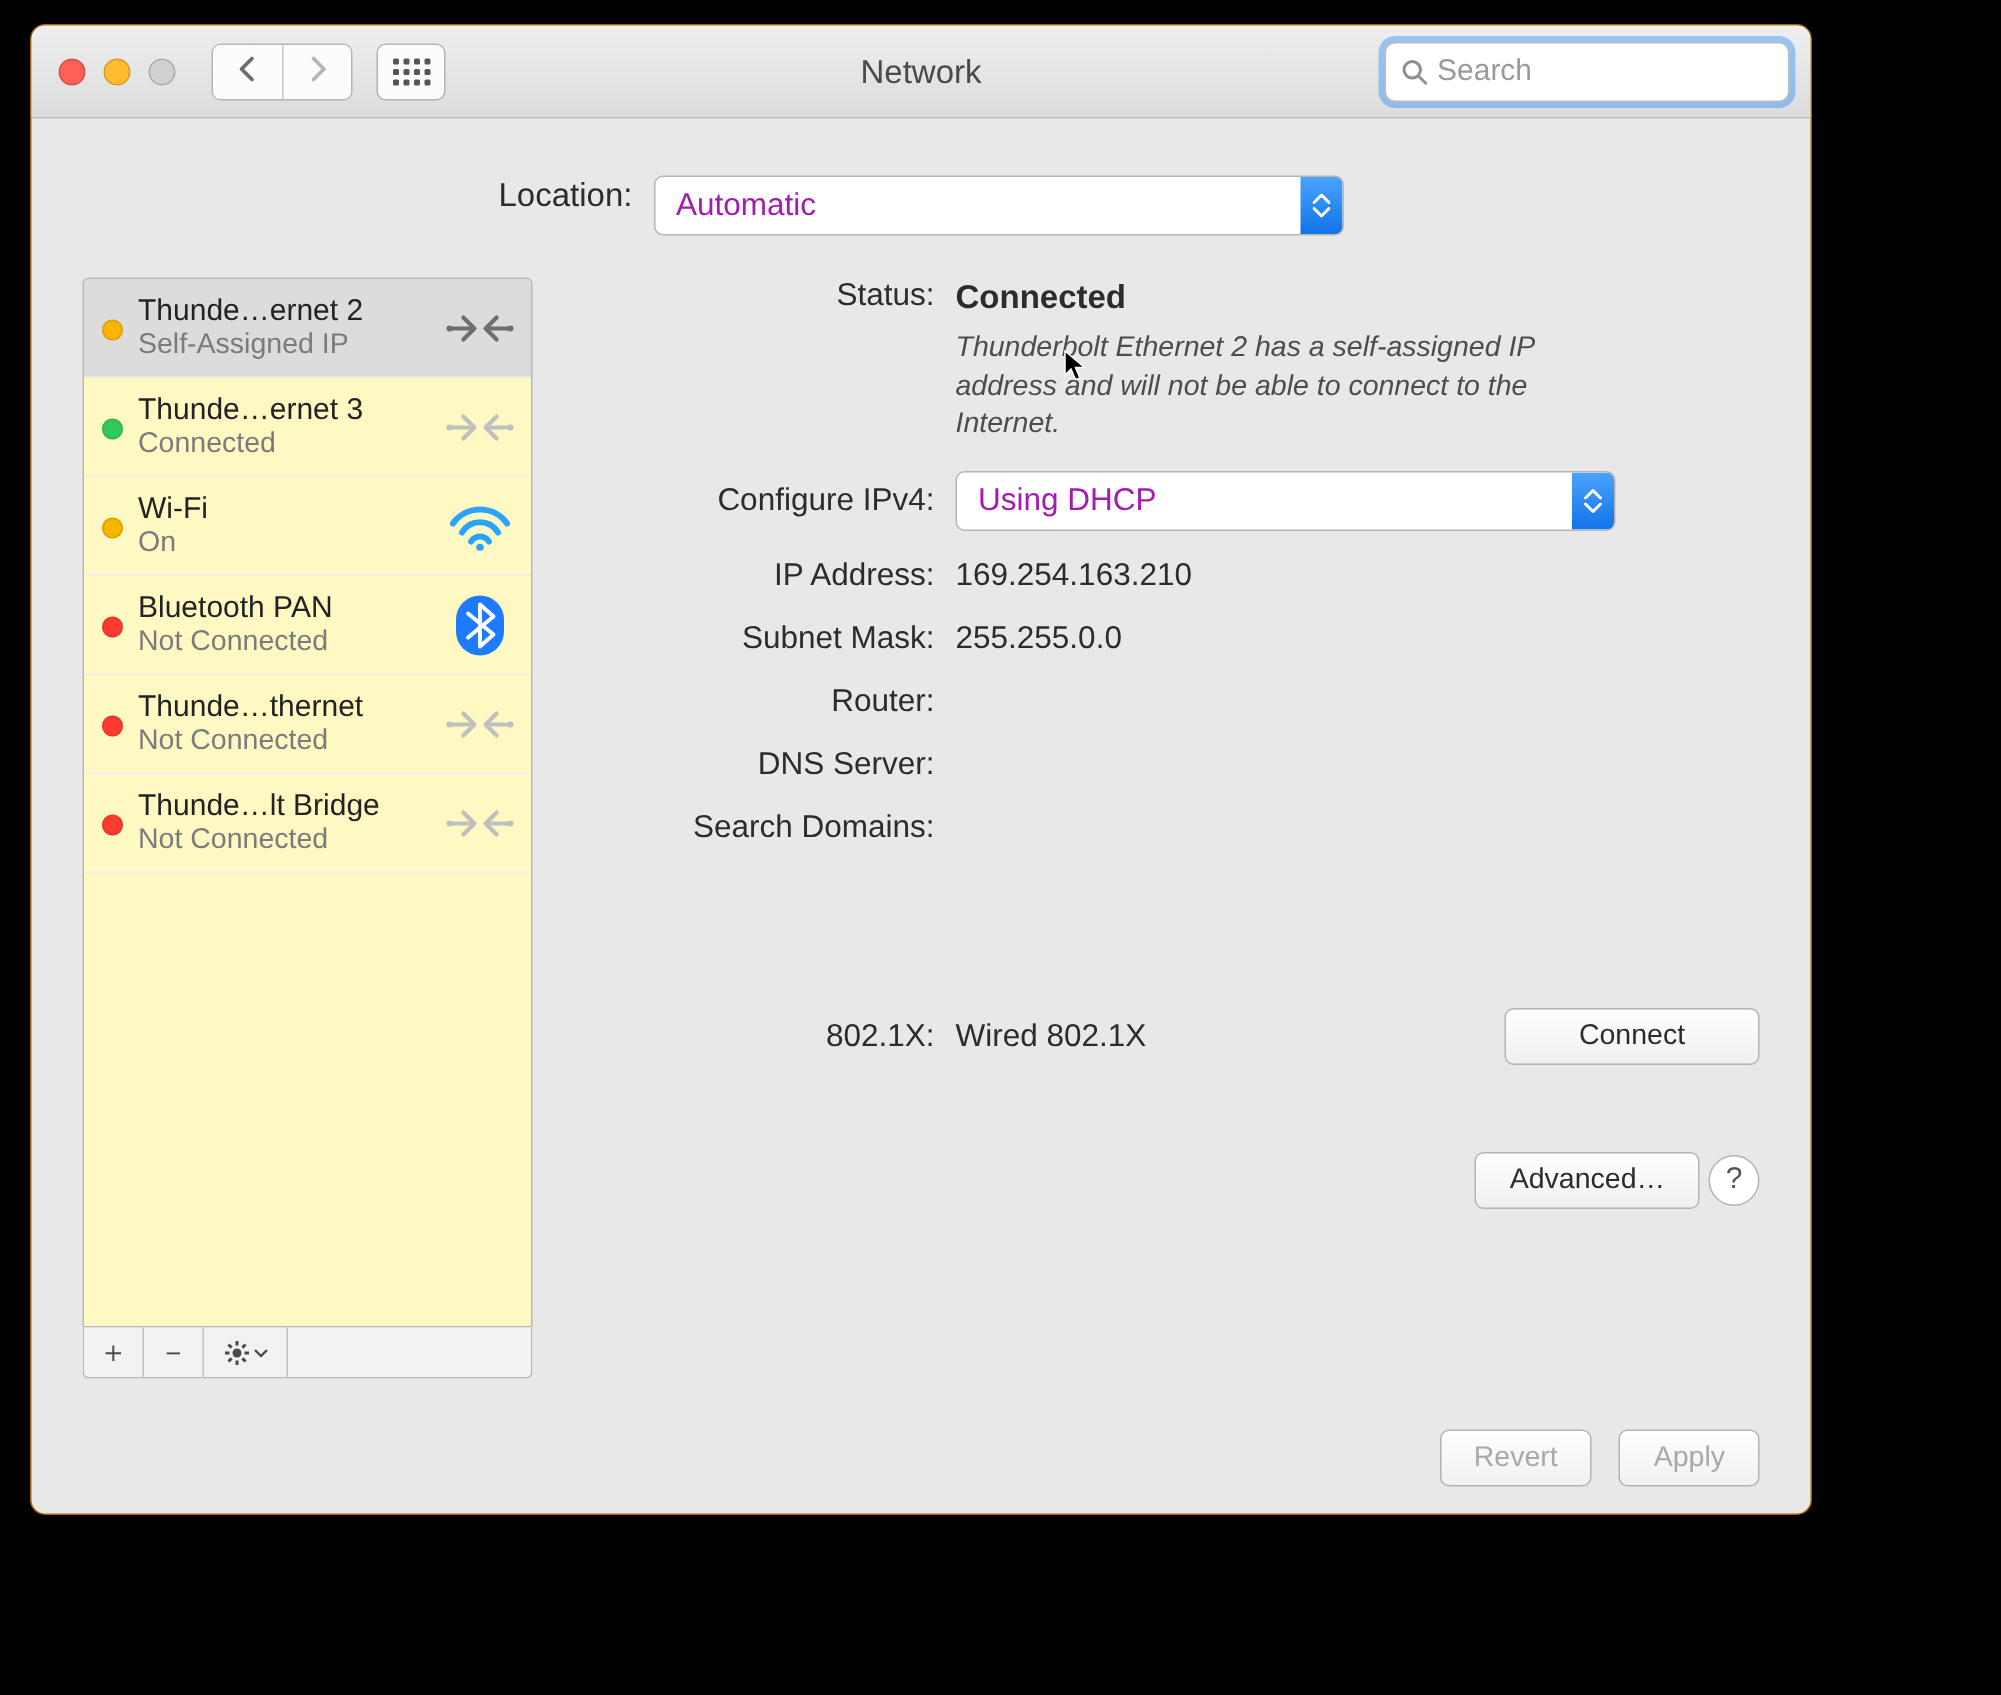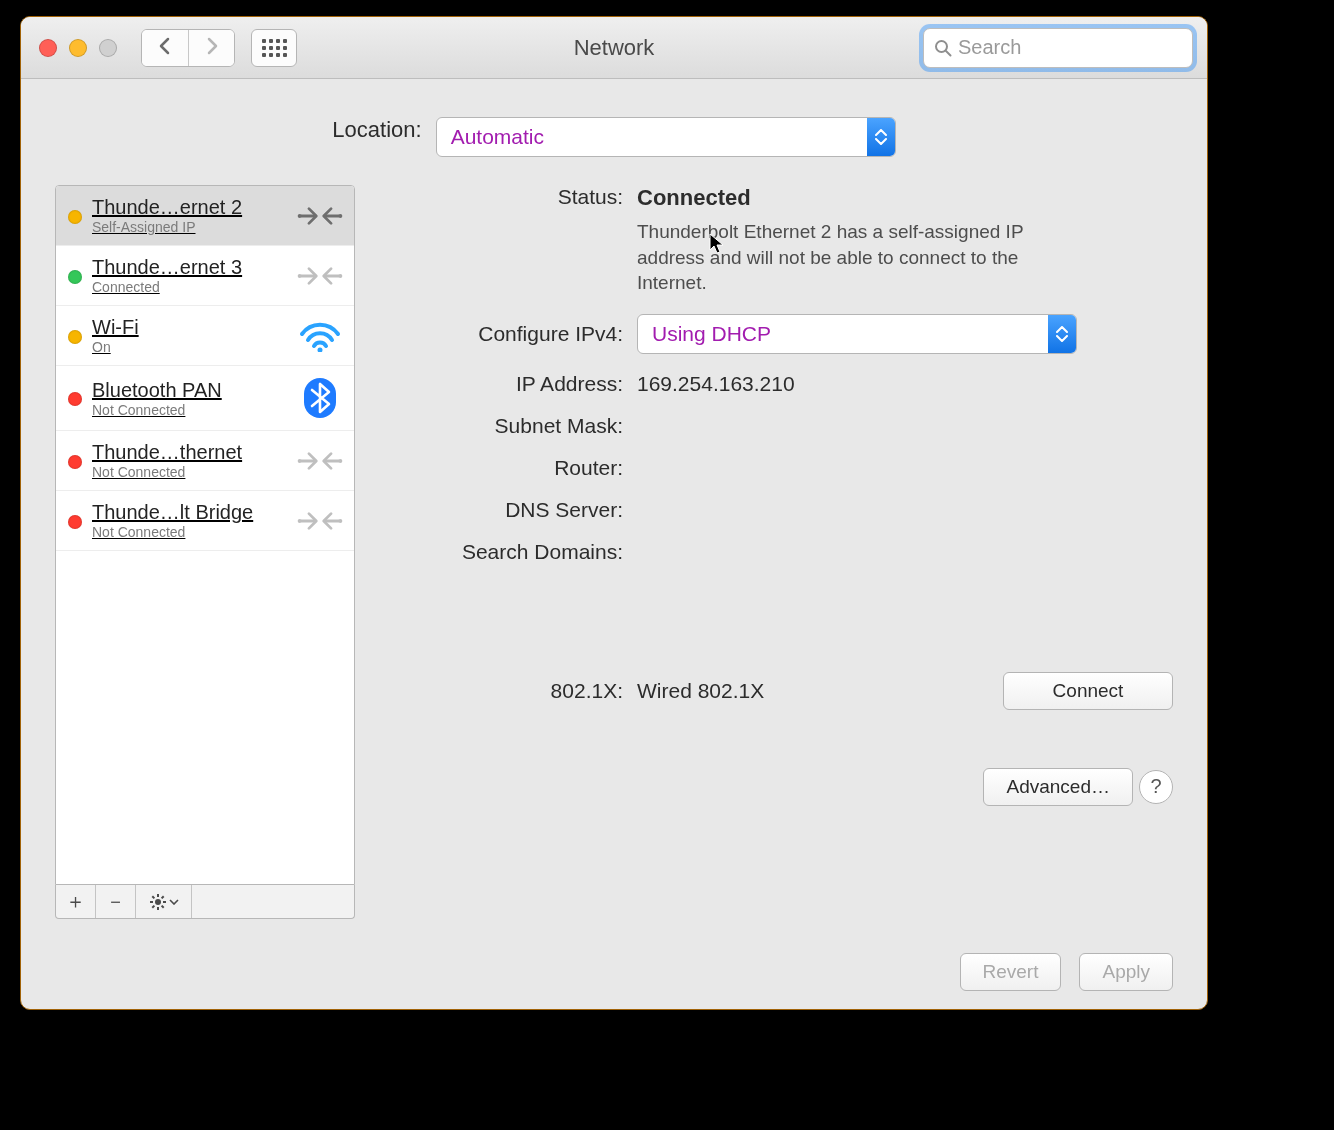--- a/index.html
+++ b/index.html
@@ -33,44 +33,44 @@
   .location-row label { font-size:22px; color:#2c2c2c; }
   .select { display:flex; align-items:center; height:40px; background:#fff; border:1px solid #b5b5b5; border-radius:6px; overflow:hidden; }
   .select .val { padding:0 14px; font-size:21px; color:#a21caf; }
   .stepper { width:28px; align-self:stretch; background: linear-gradient(#4aa3ff,#1173e6); display:flex; flex-direction:column; align-items:center; justify-content:center; gap:2px; }
   .stepper svg { display:block; }
 
   .panes { flex:1; display:flex; gap:18px; }
 
   
   .sidebar { width: 300px; display:flex; flex-direction:column; }
-  .svc-list { flex:1; background:#ffffff; border:1px solid #b7b7b7; border-radius:4px 4px 0 0; overflow:hidden;text-decoration:underline; }
+  .svc-list { flex:1; background:#fef9c3; border:1px solid #b7b7b7; border-radius:4px 4px 0 0; overflow:hidden; }
   .svc { display:flex; align-items:center; gap:10px; padding:10px 10px 10px 12px; border-bottom:1px solid #ededed; }
   .svc.selected { background:#dcdcdc; }
   .led { width:14px; height:14px; border-radius:50%; margin-top:2px; flex:0 0 auto; box-shadow: inset 0 0 2px rgba(0,0,0,.3); }
   .led.amber { background:#f7b500; }
   .led.green { background:#34c759; }
   .led.red   { background:#ff3b30; }
   .svc .txt { flex:1; min-width:0; }
   .svc .name { font-size:20px; color:#232323; white-space:nowrap; overflow:hidden; text-overflow:ellipsis; }
-  .svc .sub  { font-size:14px; color:#7b7b7b; }
+  .svc .sub  { font-size:19px; color:#7b7b7b; }
   .svc .icn { width:48px; display:flex; align-items:center; justify-content:center; }
   .svc.selected .icn path { stroke:#6e6e6e; }
   .sidebar-tools { height:34px; display:flex; background:#f2f2f2; border:1px solid #b7b7b7; border-top:none; border-radius:0 0 4px 4px; }
   .sidebar-tools button { width:40px; border:none; border-right:1px solid #c4c4c4; background:transparent; font-size:20px; color:#4a4a4a; display:flex; align-items:center; justify-content:center; }
   .sidebar-tools button.gearbtn { width:56px; gap:2px; }
   .sidebar-tools .spacer { flex:1; border:none; }
 
   
   .details { flex:1; display:flex; flex-direction:column; }
   .kv { display:flex; align-items:flex-start; gap:14px; margin-bottom:18px; font-size:21px; color:#2c2c2c; }
   .kv .k { width:250px; text-align:right; }
   .kv .v { flex:1; }
   .kv.status .v .stat { font-weight:700; font-size:22px; }
-  .kv.status .msg { margin-top:8px; font-size:19px; color:#4d4d4d; max-width:430px; line-height:1.35; }
+  .kv.status .msg { margin-top:8px; font-size:19px; color:#4d4d4d; max-width:430px; line-height:1.35;font-style:italic; }
   .details .select { width:440px; }
   .details .select .val { flex:1; }
   .kv.eight02 { margin-top:90px; align-items:center; }
   .btn { height:38px; padding:0 22px; background:linear-gradient(#ffffff,#f0f0f0); border:1px solid #b4b4b4; border-radius:6px; font-size:19px; color:#2c2c2c; }
   .btn.disabled { color:#a9a9a9; }
   .details-bottom { margin-top:40px; display:flex; justify-content:flex-end; align-items:center; gap:6px; }
   .helpbtn { width:34px; height:34px; border-radius:50%; border:1px solid #b4b4b4; background:#fff; font-size:20px; color:#555; }
   .cursor { position:absolute; width:16px; height:22px; }
 
   .footer { margin-top:auto; padding-top:34px; display:flex; justify-content:flex-end; gap:18px; }
@@ -294,20 +294,21 @@
               </div>
             </div>
           </div>
 
           <div class="kv">
                 <div class="k">IP Address:</div>
                 <div class="v">169.254.163.210</div>
               </div>
           <div class="kv">
                 <div class="k">Subnet Mask:</div>
+                <div class="v">255.255.0.0</div>
               </div>
           <div class="kv">
                 <div class="k">Router:</div>
                 <div class="v"></div>
               </div>
           <div class="kv">
                 <div class="k">DNS Server:</div>
                 <div class="v"></div>
               </div>
           <div class="kv">

